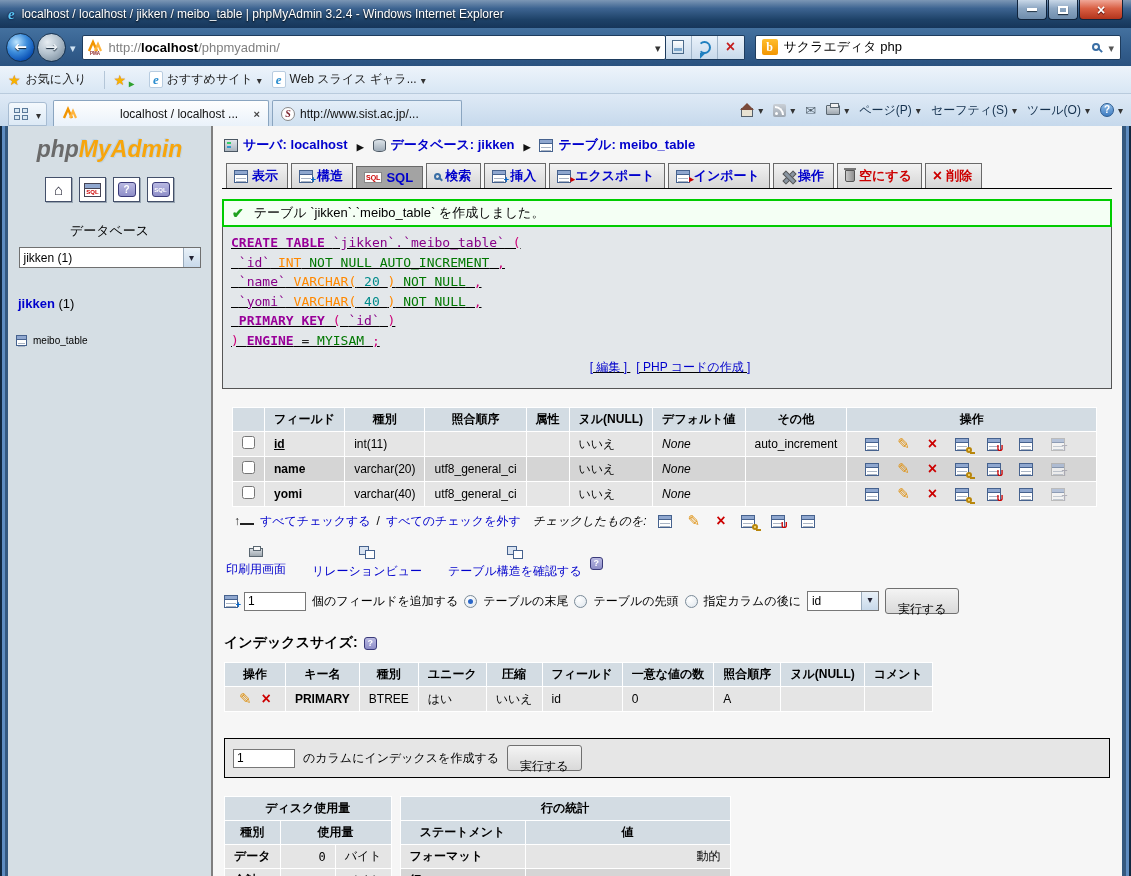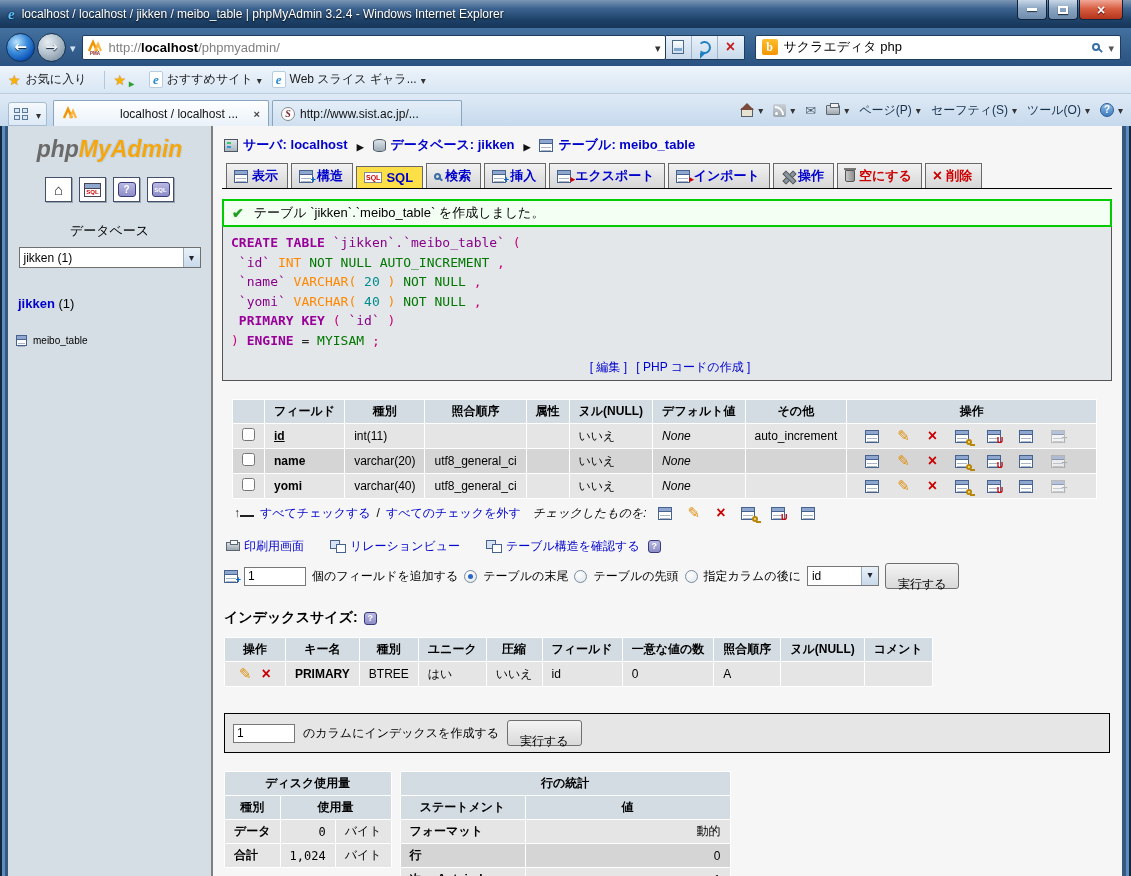--- a/index.html
+++ b/index.html
@@ -162,27 +162,27 @@
 .uparrow-ic::after { content:""; display:inline-block; width:14px; height:2px; background:#222; vertical-align:0; }
 
 
 .main { flex:1; background:#F6F6F6; padding:8px 10px 0 9px; overflow:hidden; position:relative; }
 .crumb { display:flex; align-items:center; font-size:13px; font-weight:bold; margin:2px 0 0 2px; }
 .crumb a { color:#0000CC; text-decoration:none; display:flex; align-items:center; gap:5px; }
 .crumb .sep::before { content:"▶"; font-size:9px; color:#111; margin:0 9px; }
 
 .pma-tabs { display:flex; align-items:flex-end; gap:3px; border-bottom:1px solid #000; margin-top:9px; padding-left:4px; }
 .ptab { display:flex; align-items:center; gap:4px; padding:3px 9px 3px 7px; border:1px solid #696969; border-bottom:none; background:linear-gradient(180deg,#F2F2F2,#D6D6D6); font-size:13px; font-weight:bold; color:#0000CC; white-space:nowrap; }
-.ptab.active { background:#fde047; }
+.ptab.active { background:#a3a3a3; }
 .ptab.danger { color:#CC0000; }
 .sqlbadge { display:inline-block; border:1px solid #888; background:#fff; padding:0 1px; font:bold 7px/1.4 "Liberation Sans",sans-serif; color:#C00; }
 .sqlbadge::before { content:"SQL"; }
 
 .msg-ok { margin-top:10px; border:2px solid #00CC00; background:#F4FFF4; padding:3px 8px; font-size:13px; color:#000; display:flex; align-items:center; gap:10px; }
-.sqlbox { border:1px solid #555; border-top:none; background:#E3E7EA; padding:6px 8px 4px; font-family:"DejaVu Sans Mono",monospace; font-size:13px; line-height:1.5; }
+.sqlbox { border:1px solid #555; border-top:none; background:#E3E7EA; padding:6px 8px 12px; font-family:"DejaVu Sans Mono",monospace; font-size:13px; line-height:1.5;text-decoration:underline; }
 .sql-line { white-space:pre; }
 .tk-kw { color:#990099; font-weight:bold; }
 .tk-id { color:#880088; }
 .tk-ty { color:#FF8800; }
 .tk-at { color:#007700; }
 .tk-num { color:#008B8B; }
 .tk-pu { color:#CC0077; }
 .tk-pl { color:#222; }
 .sql-links { text-align:center; font-size:12px; margin-top:8px; font-family:"Liberation Sans",sans-serif; }
 .sql-links a { color:#0000CC; text-decoration:none; margin-left:6px; }
@@ -198,21 +198,21 @@
 .ops-cell { white-space:nowrap; }
 .ops-cell .opi { display:inline-block; position:relative; margin:0 9px; vertical-align:middle; }
 .struct-wrap { margin:18px 0 0 10px; }
 
 .checkrow { margin:5px 0 0 12px; font-size:12px; display:flex; align-items:center; gap:6px; }
 .checkrow a { color:#0000CC; text-decoration:none; }
 .checkrow .ital { font-style:italic; color:#000; margin-left:6px; }
 .checkrow .opi { display:inline-block; position:relative; margin:0 5px; vertical-align:middle; }
 
 .linksrow { margin:16px 0 0 4px; font-size:12px; display:flex; align-items:center; gap:8px; }
-.linksrow a { color:#0000CC; text-decoration:none; display:flex; align-items:center; gap:4px; }
+.linksrow a { color:#0000CC; text-decoration:none; display:flex; align-items:center; gap:4px;flex-direction:column; }
 .linksrow .gap { width:10px; }
 
 .addfield { margin:8px 0 0 2px; font-size:12px; display:flex; align-items:center; gap:6px; flex-wrap:nowrap; }
 .tinput { width:62px; height:19px; border:1px solid #777; background:#fff; font-size:12px; padding:0 3px; font-family:"Liberation Sans",sans-serif; }
 .radio { width:13px; height:13px; border-radius:50%; border:1px solid #7A8A98; background:radial-gradient(circle at 35% 30%,#fff,#DDE5EC); display:inline-flex; align-items:center; justify-content:center; }
 .radio.sel::after { content:""; width:5px; height:5px; border-radius:50%; background:#2A66C8; }
 .msel { width:72px; height:20px; background:#fff; border:1px solid #777; display:inline-flex; align-items:center; font-size:12px; }
 .msel .val { flex:1; padding-left:4px; }
 .msel .dd { width:17px; height:18px; background:linear-gradient(180deg,#E9F1F8,#C8D9EA); border-left:1px solid #9AB; text-align:center; }
 .msel .dd::before { content:"▾"; font-size:10px; color:#223; }

